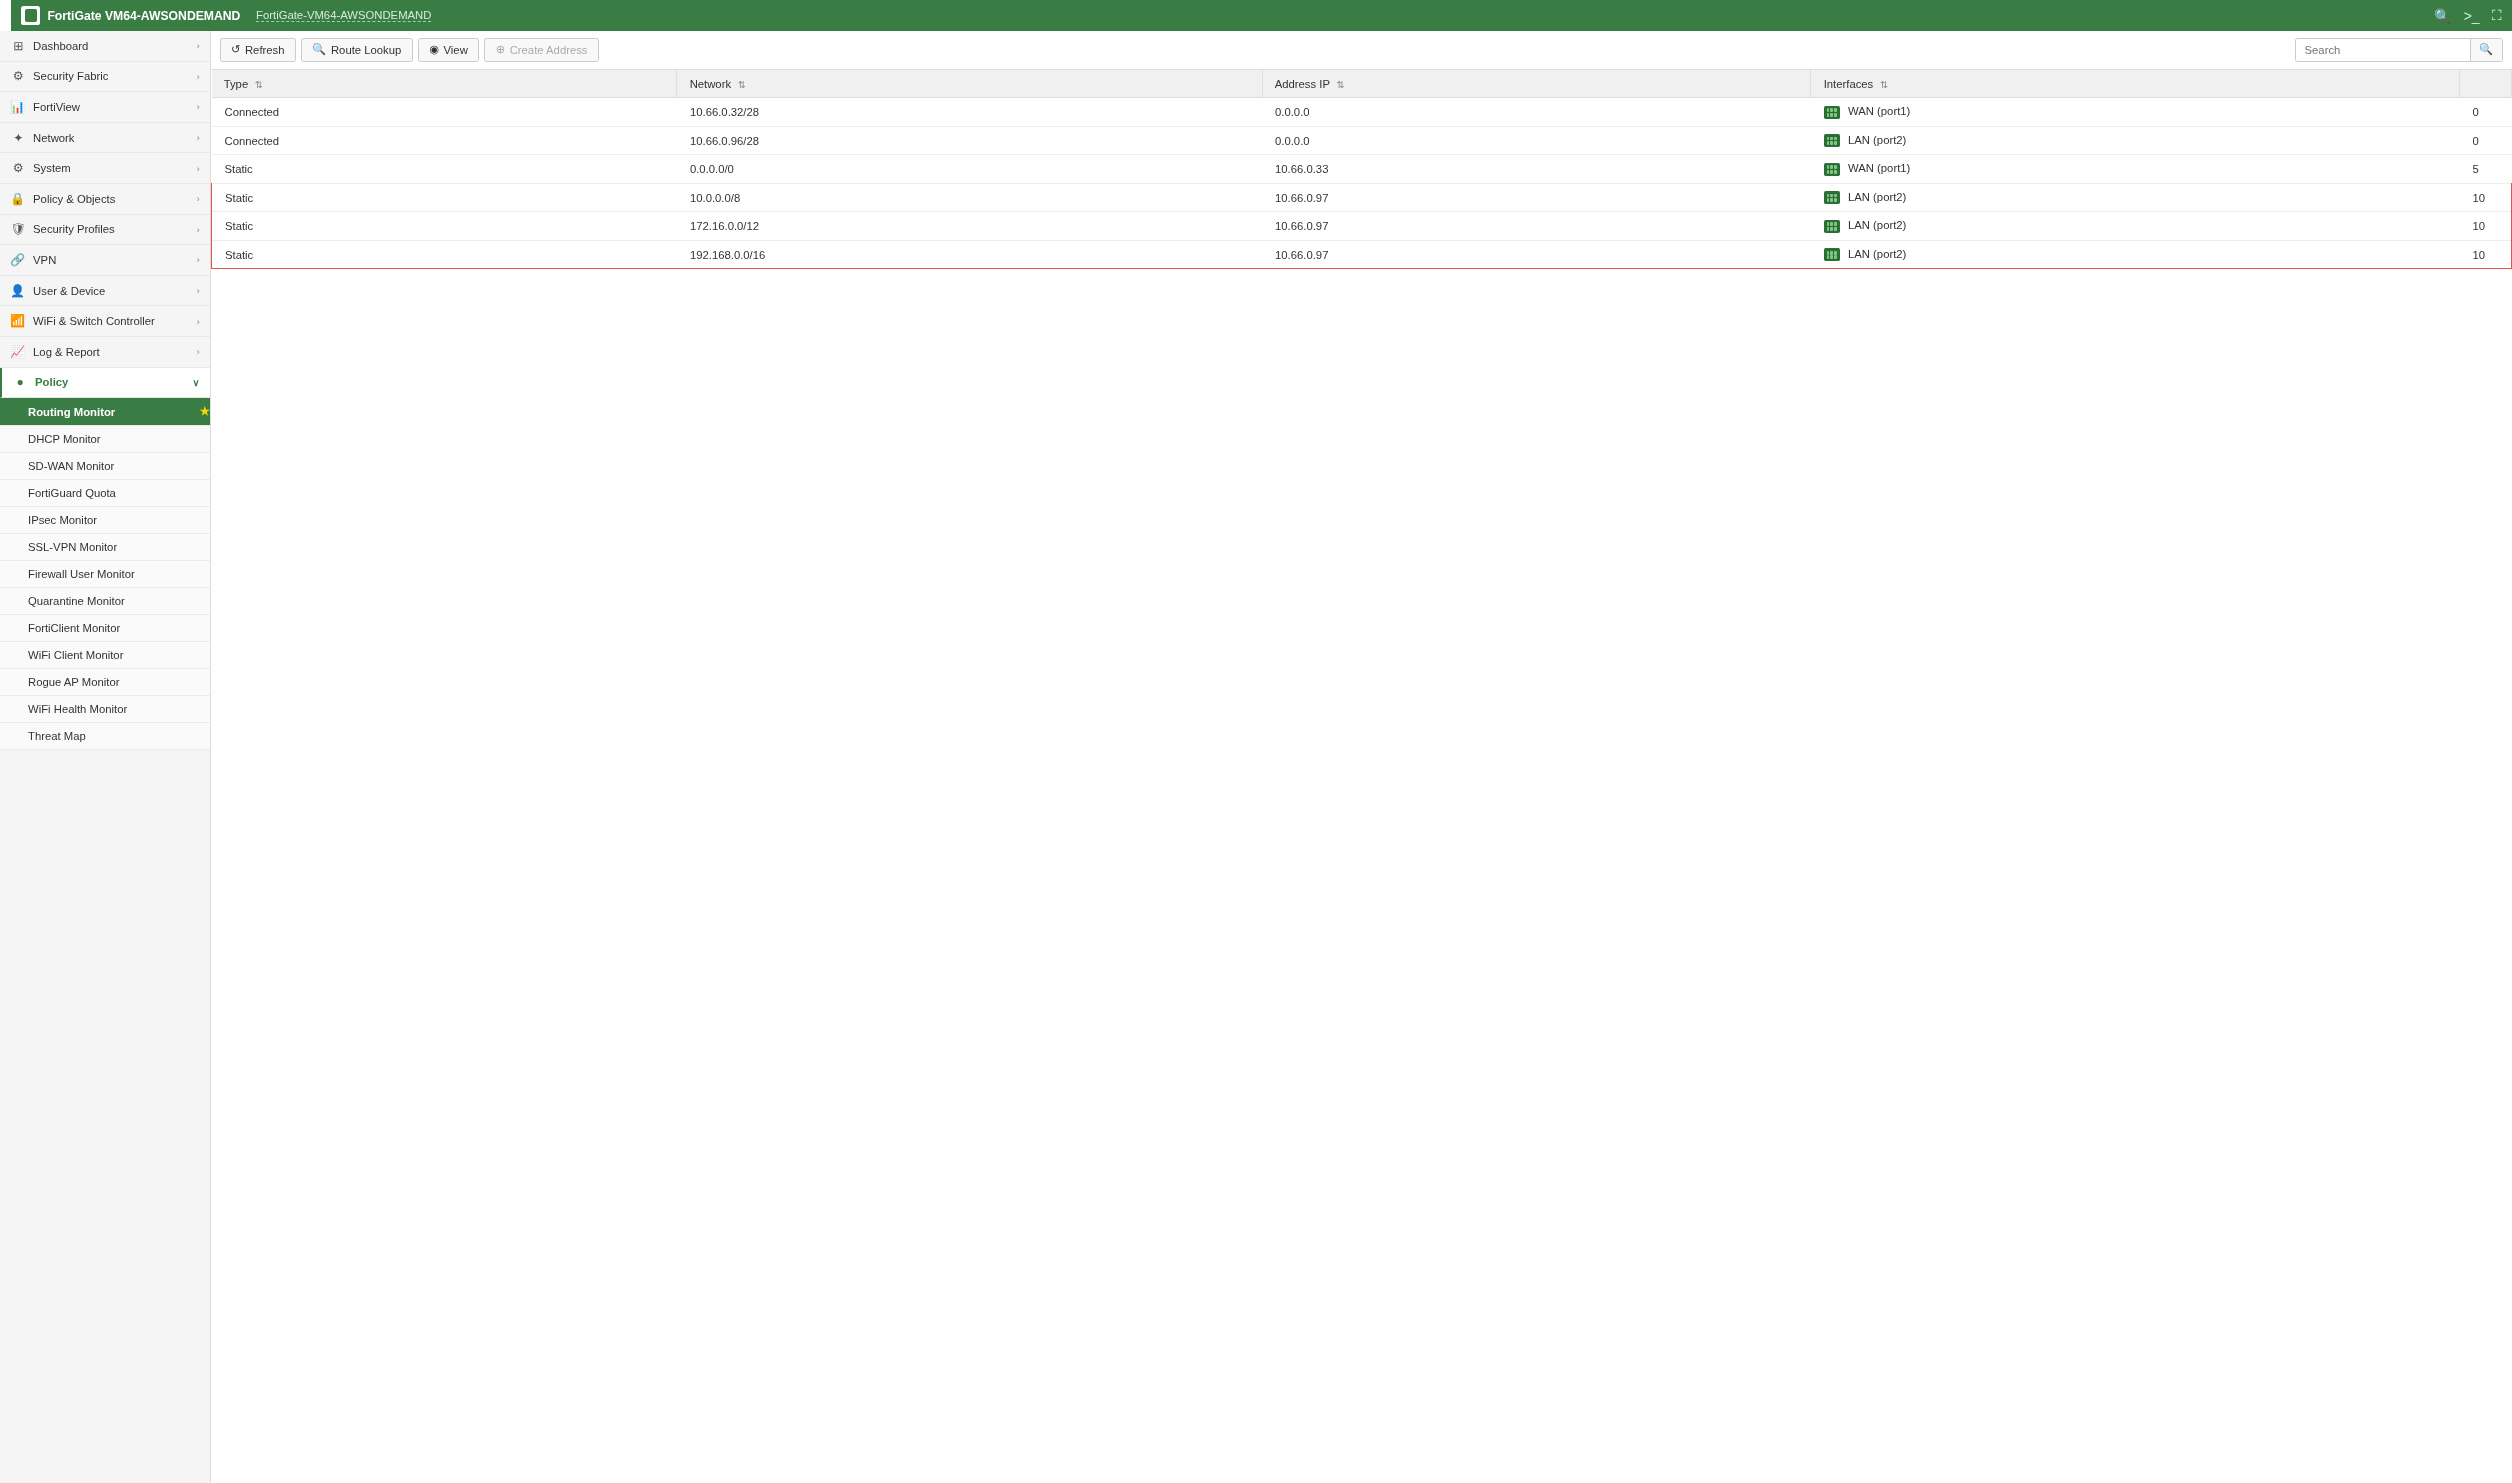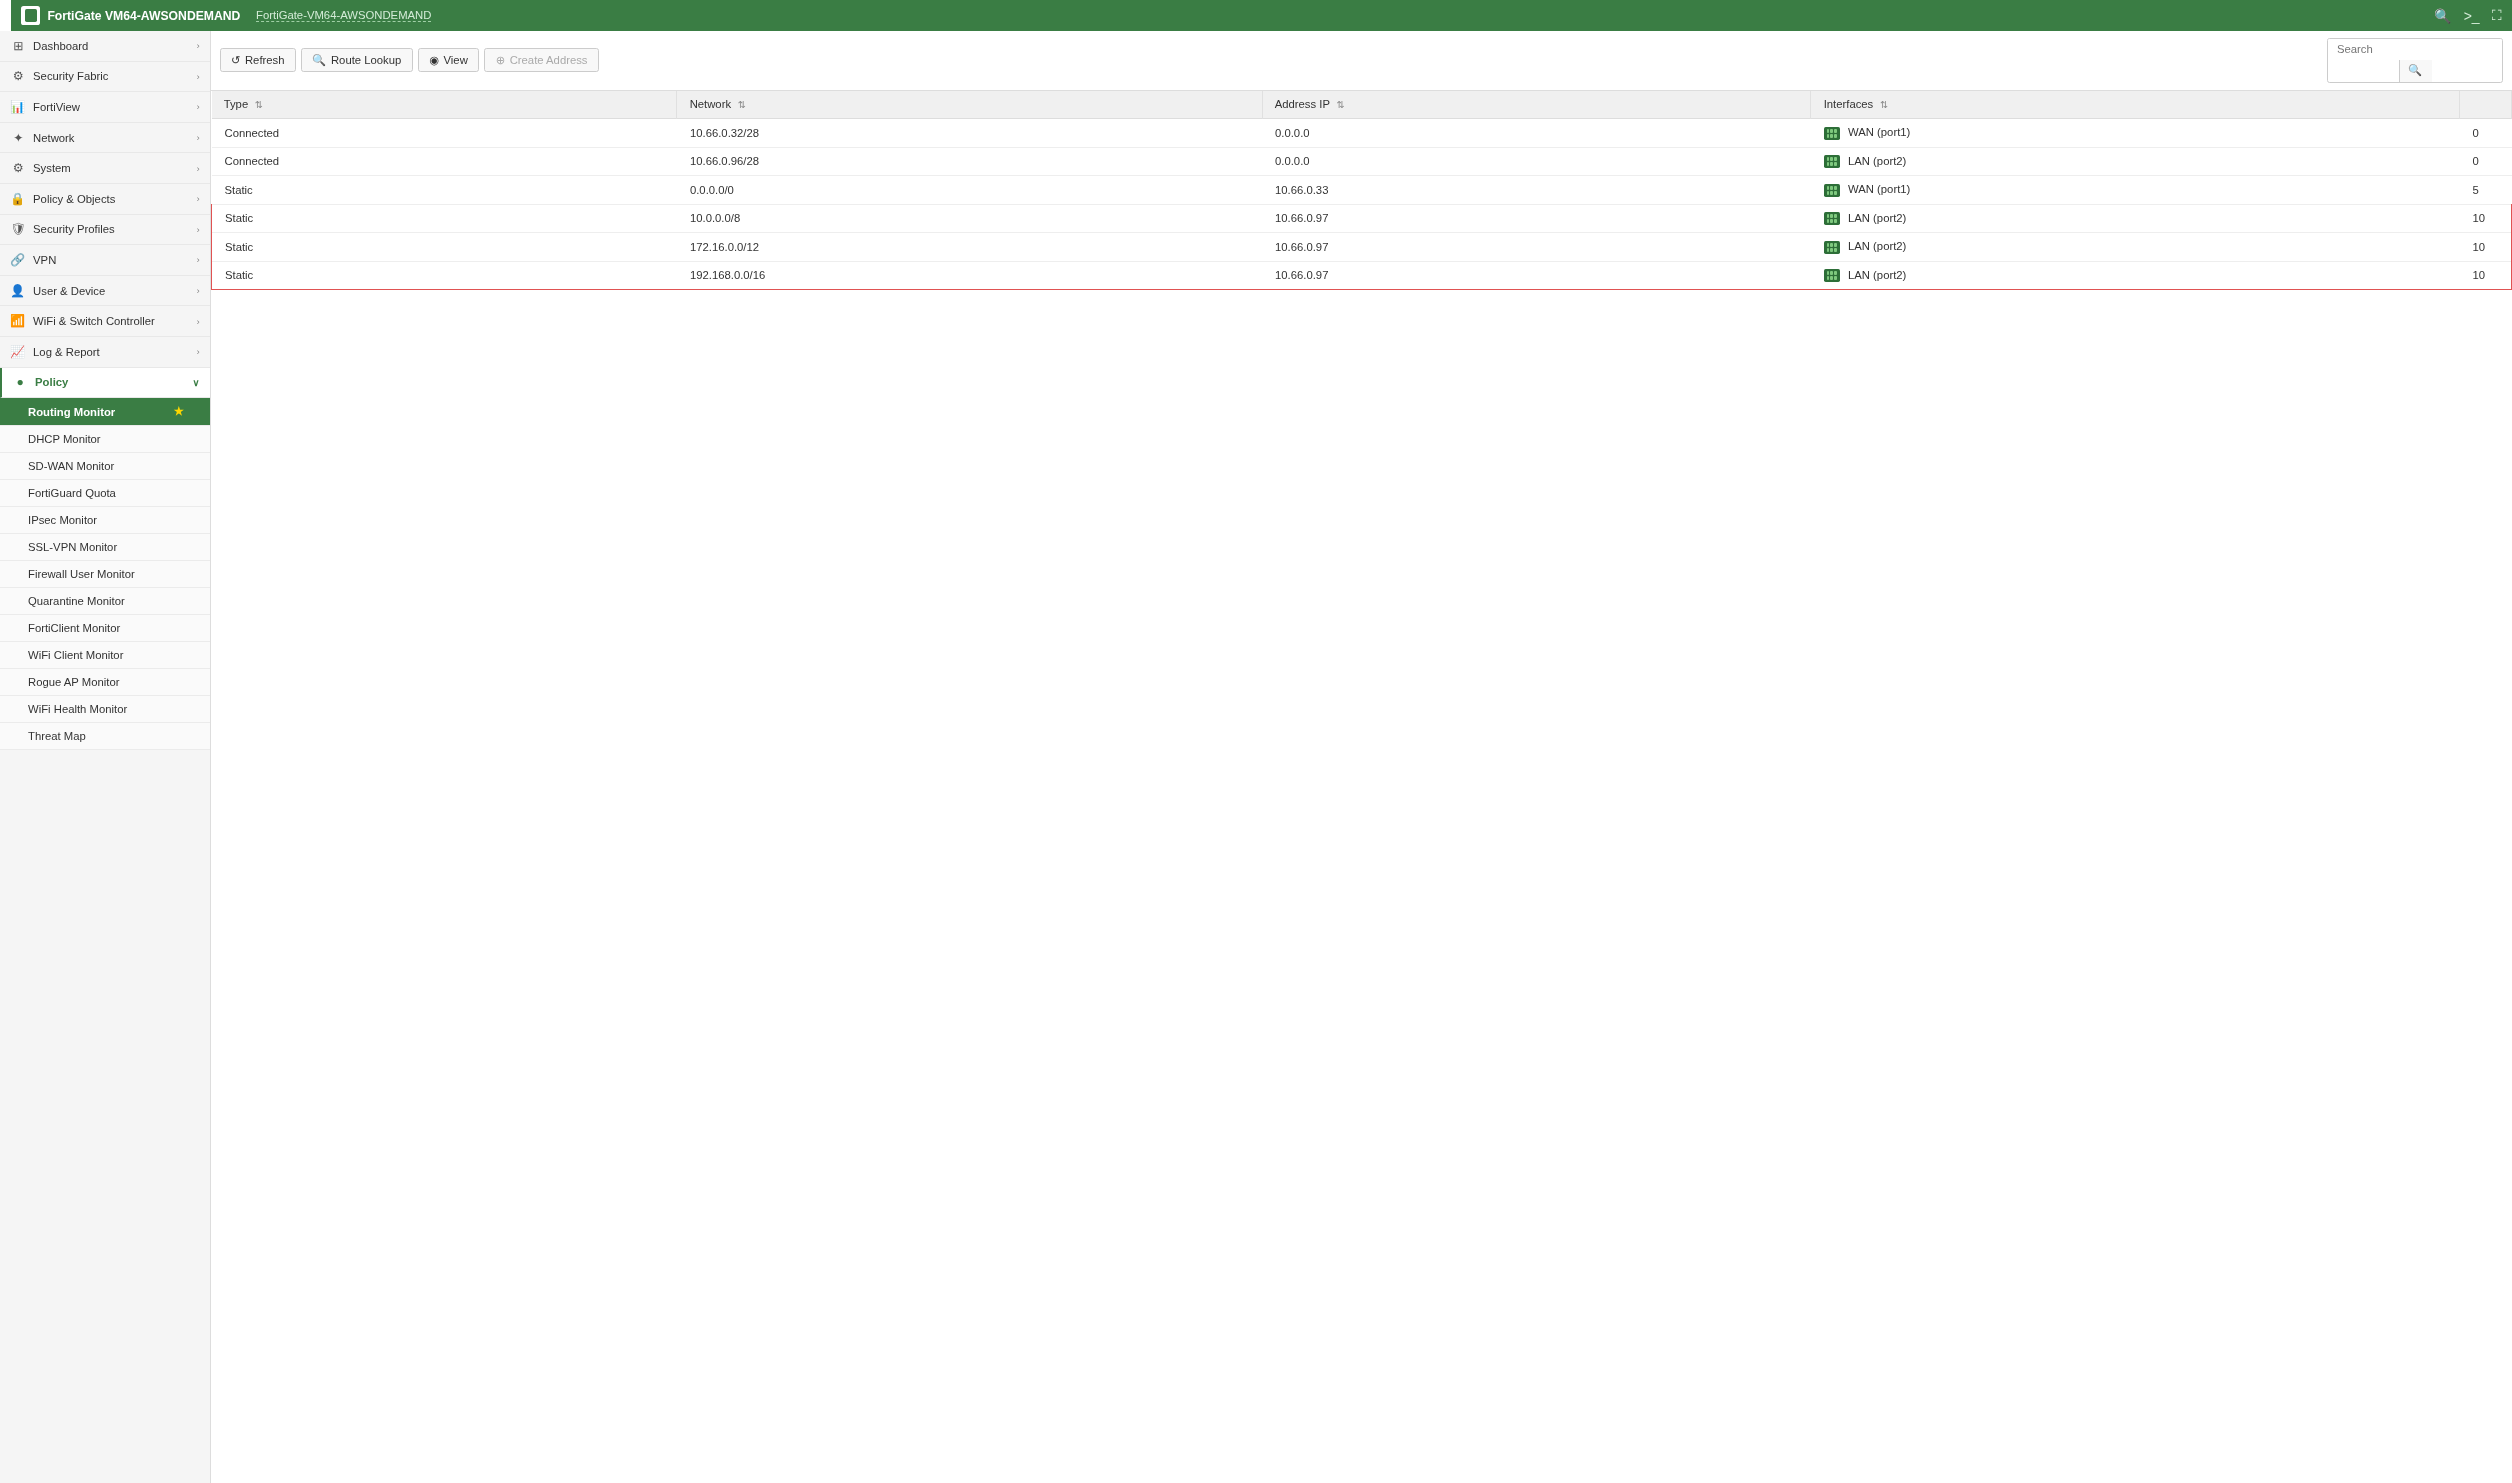--- a/index.html
+++ b/index.html
@@ -83,21 +83,21 @@
       text-align: center;
     }
     .sidebar-arrow {
       margin-left: auto;
       font-size: 9.6px;
       color: #888;
     }
     .sidebar-submenu-item {
       display: flex;
       align-items: center;
-      padding: 7px 26px 7px 28px;
+      padding: 7px 0 7px 28px;
       cursor: pointer;
       color: #333;
       font-size: 11.3px;
       border-bottom: 0.9px solid #ebebeb;
       background: #fafafa;
     }
     .sidebar-submenu-item.active-sub {
       background: #3a7d44;
       color: #fff;
       font-weight: bold;
@@ -141,21 +141,20 @@
     }
     .toolbar-btn.disabled { color: #aaa; cursor: default; }
     .btn-icon { font-size: 11.3px; }
     .search-container {
       margin-left: auto;
       display: flex;
       align-items: center;
       border: 0.9px solid #ccc;
       border-radius: 2.6px;
       overflow: hidden;
-      flex-direction: column;
     }
     .search-input {
       border: none;
       outline: none;
       padding: 4.4px 8.7px;
       font-size: 11.3px;
       width: 174px;
     }
     .search-btn {
       background: #f8f8f8;

